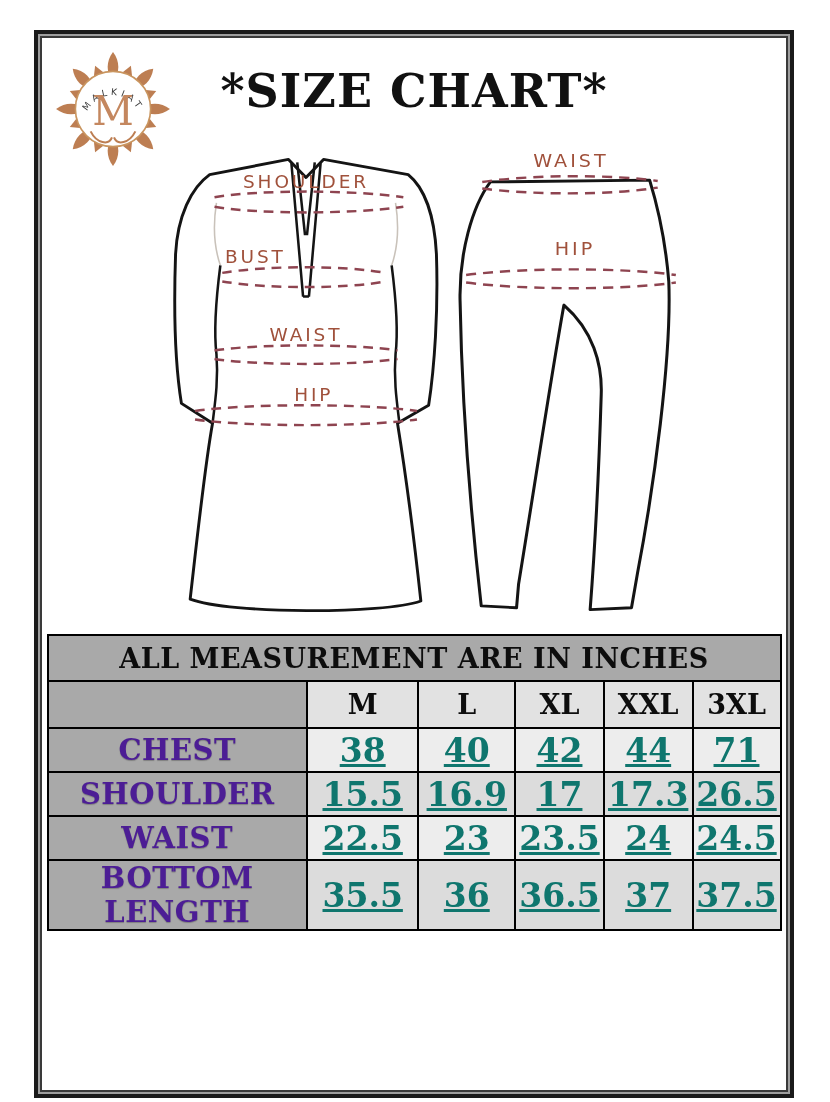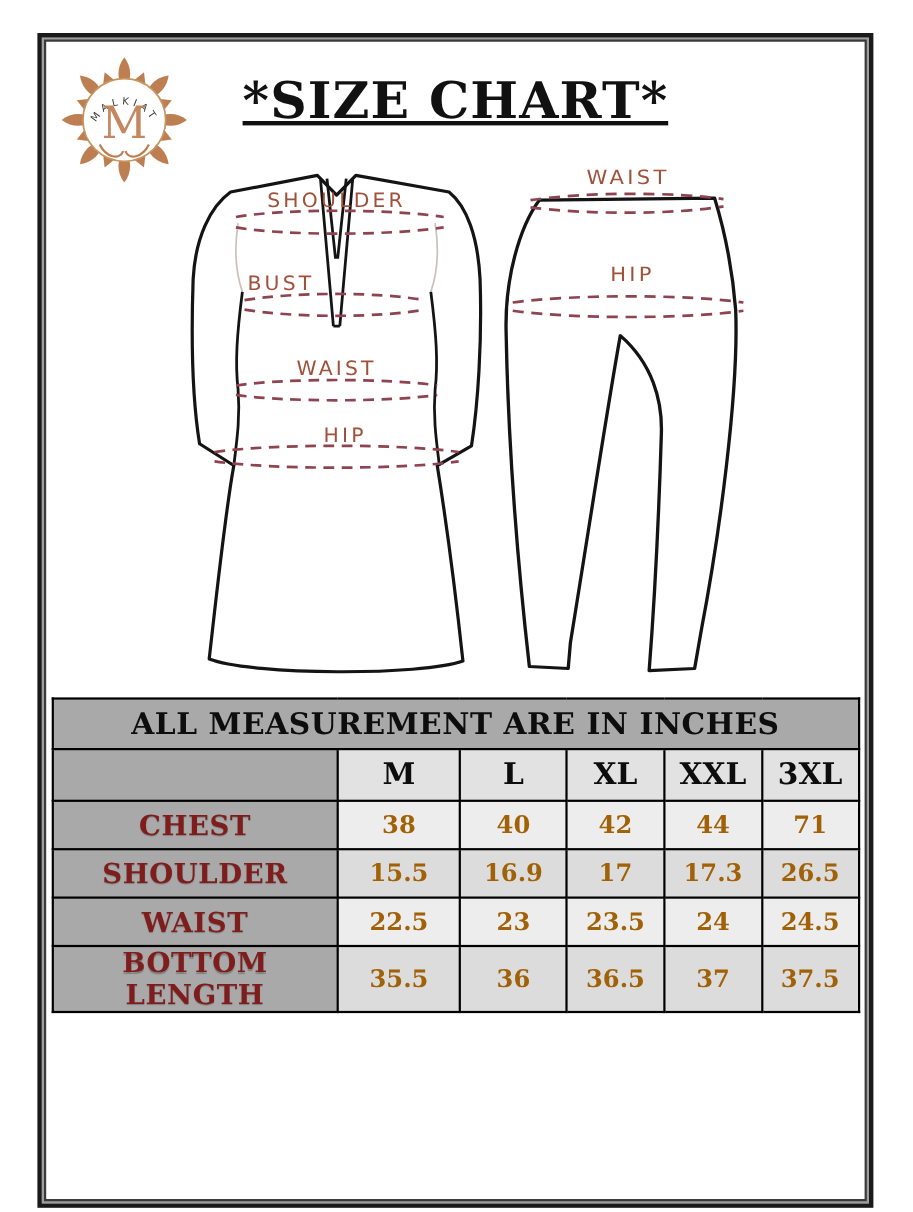--- a/index.html
+++ b/index.html
@@ -7,44 +7,44 @@
         font-family:"DejaVu Serif",serif;}
   .frame{position:absolute;left:34px;top:30px;right:36px;bottom:4px;
          border:4px solid #1a1a1a;
          box-shadow:inset 0 0 0 2px #9e9e9e, inset 0 0 0 4px #3a3a3a;
          background:#fff;}
   .inner{position:absolute;left:6px;top:6px;right:6px;bottom:6px;background:#fff;}
 
   .header{position:relative;height:110px;}
   .logo{position:absolute;left:8px;top:8px;width:122px;height:122px;}
   .title{margin:0;text-align:center;padding-top:24px;font-size:46px;font-weight:bold;
-         color:#111;letter-spacing:1px;font-family:"DejaVu Serif",serif;text-decoration:underline;}
+         color:#111;letter-spacing:1px;font-family:"DejaVu Serif",serif;}
 
   .diagrams{display:flex;justify-content:center;align-items:flex-start;padding-left:26px;}
   .diagrams svg{display:block;}
   .garment-outline{fill:#fff;stroke:#141414;stroke-width:3;stroke-linejoin:round;}
   .garment-line{fill:none;stroke:#141414;stroke-width:2.6;stroke-linejoin:round;}
   .seam-faint{fill:none;stroke:#c9c2ba;stroke-width:1.6;}
   .dash{fill:none;stroke:var(--dash-color,#8e4450);stroke-width:2.6;stroke-dasharray:10 7;}
   .diag-label{fill:var(--diagram-label-color,#a0513b);font-family:"DejaVu Sans",sans-serif;
               font-size:19px;letter-spacing:3px;font-weight:500;}
 
   table.size-table{width:735px;margin:14px auto 0;border-collapse:collapse;table-layout:fixed;
                    font-family:"DejaVu Serif",serif;}
   table.size-table th,table.size-table td{border:2px solid #000;text-align:center;
                    vertical-align:middle;padding:0;}
   .caption-cell{background:var(--header-bg,#a9a9a9);height:44px;font-size:27px;font-weight:bold;
                 color:#0d0d0d;letter-spacing:.5px;}
   .corner-cell{background:var(--header-bg,#a9a9a9);}
   .size-col{background:var(--size-header-bg,#e2e2e2);height:45px;font-size:27px;
             font-weight:bold;color:#0d0d0d;}
-  tbody th.row-label{background:var(--header-bg,#a9a9a9);color:#7f1d1d;font-size:25px;
+  tbody th.row-label{background:var(--header-bg,#a9a9a9);color:#4c1d95;font-size:29px;
             font-weight:bold;height:42px;letter-spacing:.5px;
             text-shadow:0 1px 1px rgba(0,0,0,.25);}
-  tbody td{font-size:22px;font-weight:bold;color:#a16207;}
+  tbody td{font-size:33px;font-weight:bold;color:#0f766e;text-decoration:underline;}
   tbody tr:nth-child(odd) td{background:var(--row-light,#ededed);}
   tbody tr:nth-child(even) td{background:var(--row-dark,#dcdcdc);}
 </style>
 </head>
 <body>
 
 <div class="page">
  <div class="frame">
   <div class="inner">
 

